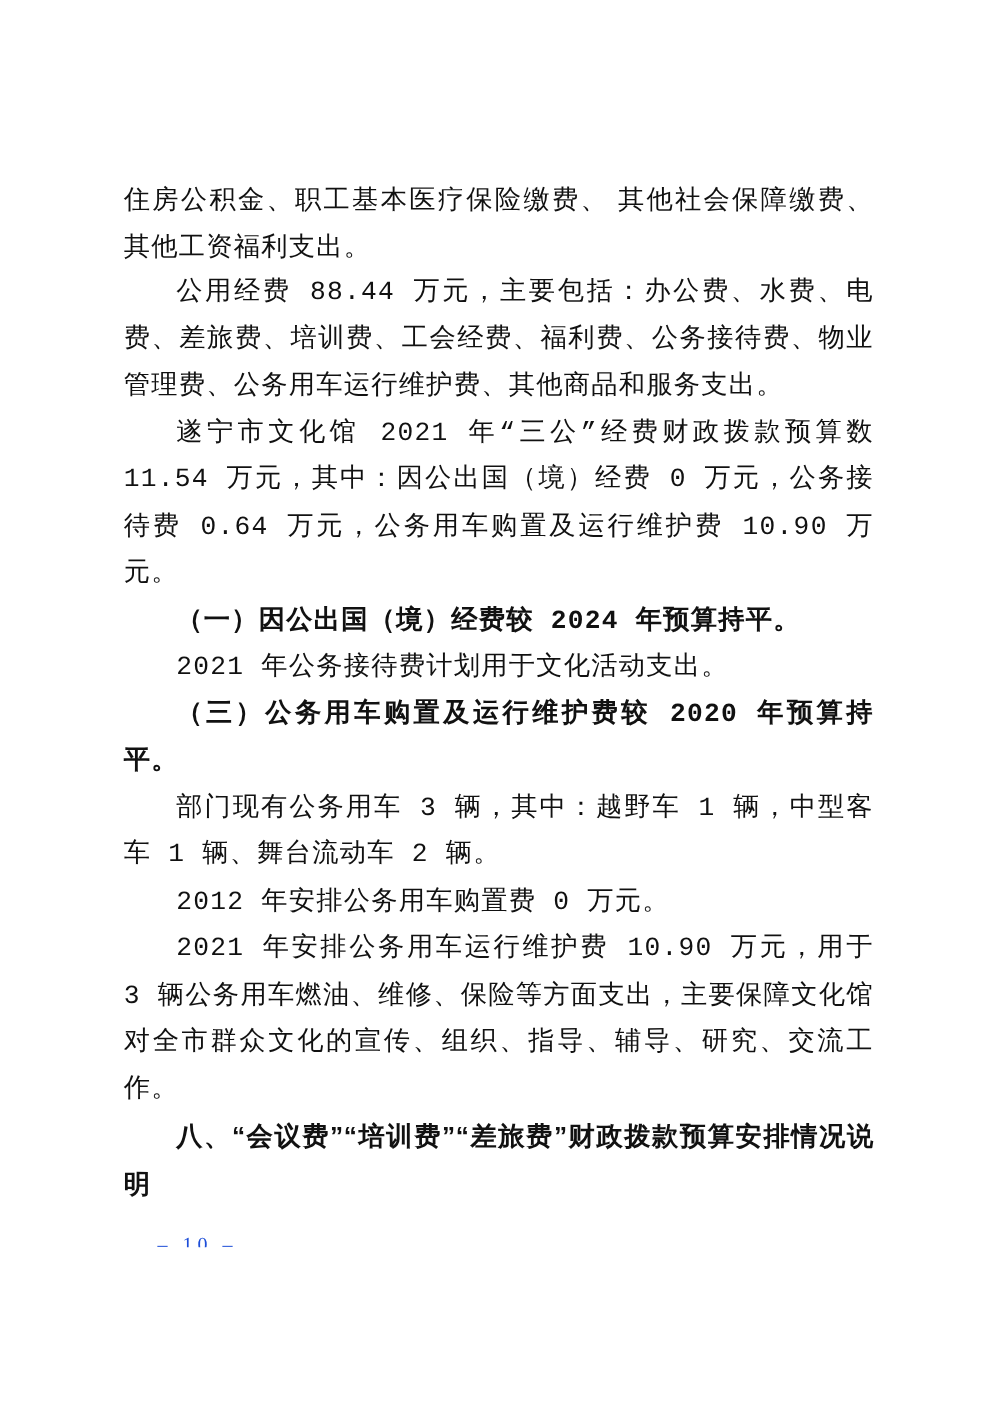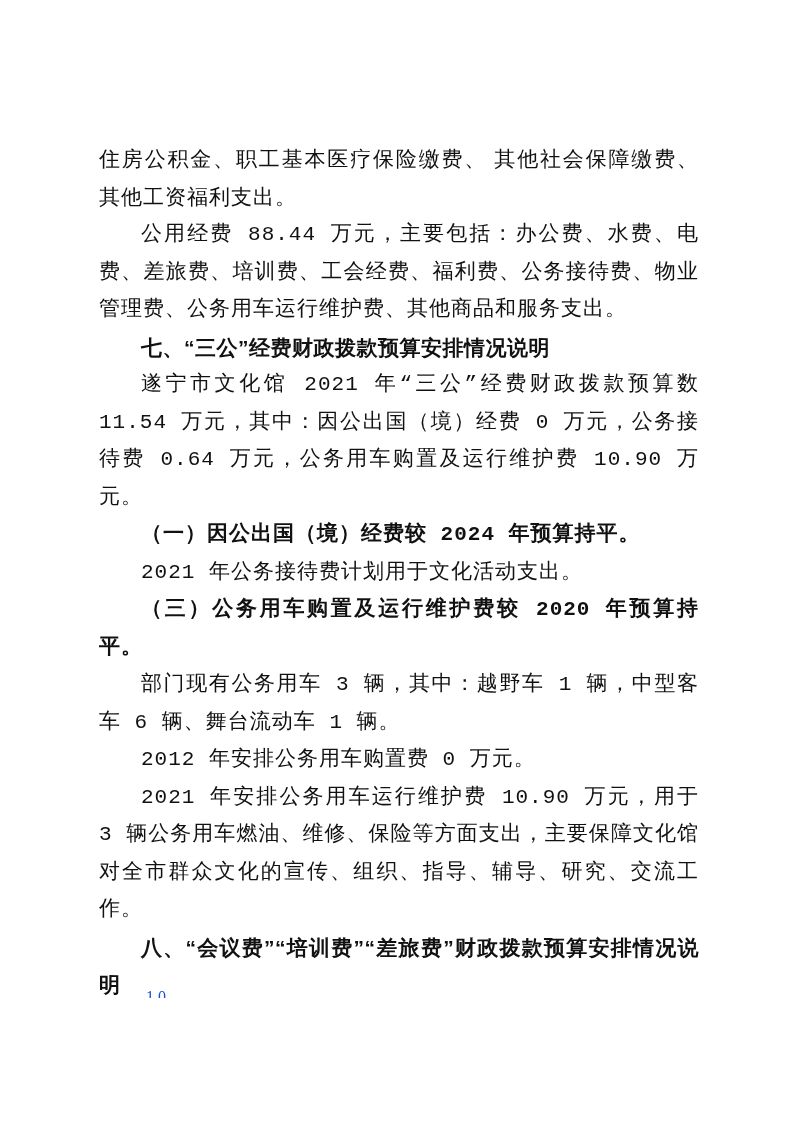--- a/index.html
+++ b/index.html
@@ -53,26 +53,25 @@
   }
 </style>
 </head>
 <body>
 
 <div class="page">
 
   <div class="content">
     <p>住房公积金、职工基本医疗保险缴费、 其他社会保障缴费、其他工资福利支出。</p>
     <p class="indent">公用经费 88.44 万元，主要包括：办公费、水费、电费、差旅费、培训费、工会经费、福利费、公务接待费、物业管理费、公务用车运行维护费、其他商品和服务支出。</p>
-    <p class="indent heading">七、“三公”经费财政拨款预算安排情况说明</p>
     <p class="indent">遂宁市文化馆 2021 年“三公”经费财政拨款预算数 11.54 万元，其中：因公出国（境）经费 0 万元，公务接待费 0.64 万元，公务用车购置及运行维护费 10.90 万元。</p>
     <p class="indent kai-bold">（一）因公出国（境）经费较 2024 年预算持平。</p>
     <p class="indent">2021 年公务接待费计划用于文化活动支出。</p>
     <p class="indent kai-bold">（三）公务用车购置及运行维护费较 2020 年预算持平。</p>
-    <p class="indent">部门现有公务用车 3 辆，其中：越野车 1 辆，中型客车 6 辆、舞台流动车 1 辆。</p>
+    <p class="indent">部门现有公务用车 3 辆，其中：越野车 1 辆，中型客车 1 辆、舞台流动车 2 辆。</p>
     <p class="indent">2012 年安排公务用车购置费 0 万元。</p>
     <p class="indent">2021 年安排公务用车运行维护费 10.90 万元，用于 3 辆公务用车燃油、维修、保险等方面支出，主要保障文化馆对全市群众文化的宣传、组织、指导、辅导、研究、交流工作。</p>
     <p class="indent heading">八、“会议费”“培训费”“差旅费”财政拨款预算安排情况说明</p>
   </div>
 
   <div class="footer">– 10 –</div>
 
 </div>
 
 </body></html>

